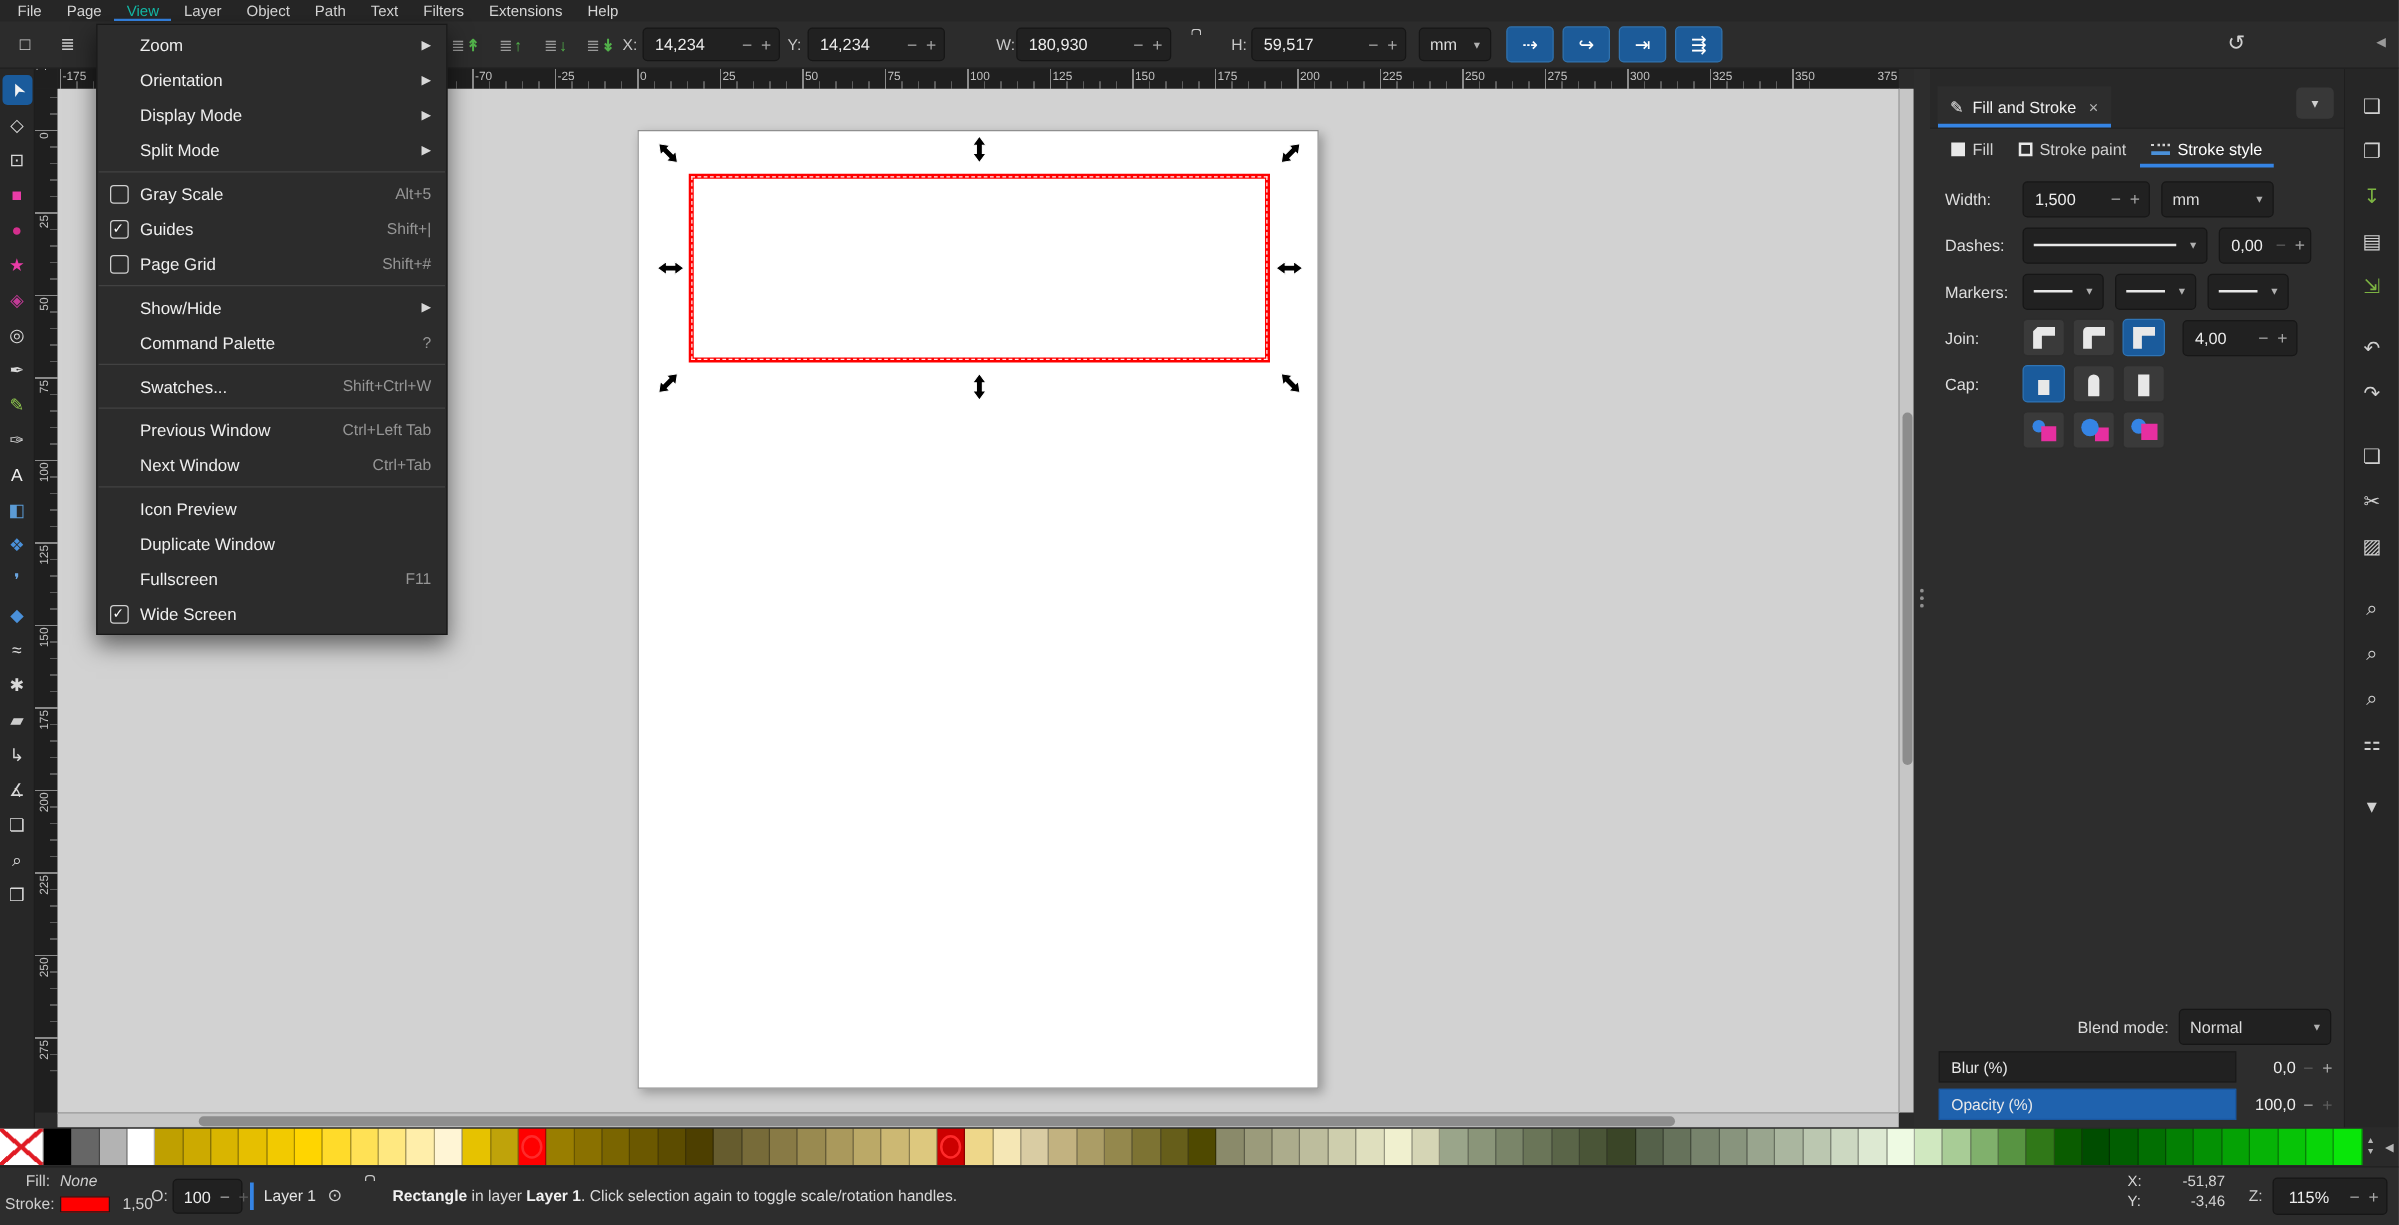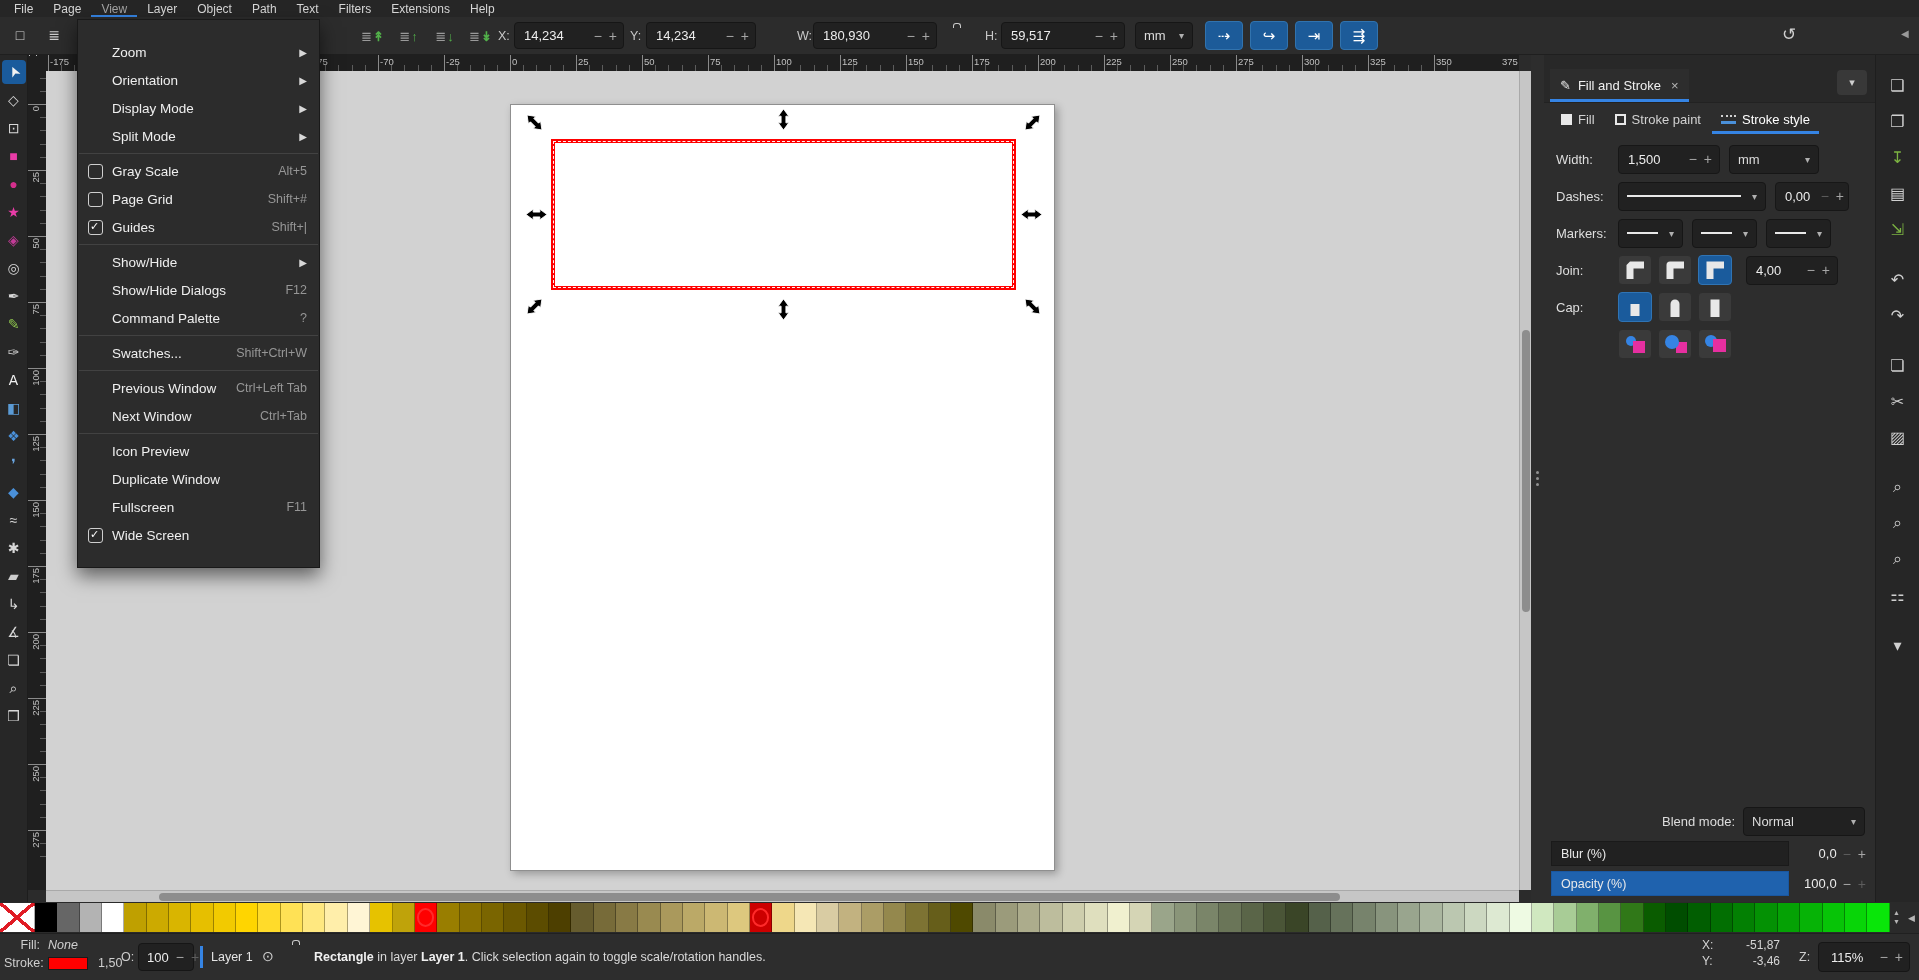--- a/index.html
+++ b/index.html
@@ -3,21 +3,21 @@
 <meta charset="utf-8">
 <style>
   *{margin:0;padding:0;box-sizing:border-box}
   html,body{width:1919px;height:980px;overflow:hidden}
   body{position:relative;background:#2b2b2b;font-family:"Liberation Sans",sans-serif;color:#ddd;
        --accent:#3584e4;--pink:#e62fa0;--stroke_red:#ff0000;--canvas_bg:#d2d2d2}
 
   
   #menubar{position:absolute;left:0;top:0;right:0;height:17px;background:#262626;display:flex;padding-left:4px;z-index:30}
   .mb-item{padding:0 10px;font-size:12px;color:#d6d6d6;display:flex;align-items:center;cursor:default}
-  .mb-item.active{color:#a3a3a3;box-shadow:inset 0 -2px 0 var(--accent)}
+  .mb-item.active{color:#14b8a6;box-shadow:inset 0 -2px 0 var(--accent)}
 
   
   #toolbar{position:absolute;top:17px;left:0;right:0;height:38px;background:#2c2c2c;border-bottom:1px solid #1f1f1f;z-index:10}
   #tb-left{position:absolute;left:8px;top:6px;display:flex;gap:10px}
   #tb-left .tb-ic{width:24px;height:24px;display:flex;align-items:center;justify-content:center;color:#cfcfcf;font-size:14px;border-radius:4px}
   #zorder-group{position:absolute;left:356px;top:5px;display:flex;gap:3px}
   .zbtn{width:33px;height:28px;display:flex;align-items:center;justify-content:center;border-radius:4px}
   .zbtn::before{content:"≣";color:#9a9a9a;font-size:13px;margin-right:1px}
   .zbtn .g{font-size:13px;font-weight:bold}
   .fld-label{position:absolute;top:12px;font-size:12.5px;color:#c8c8c8}
@@ -165,22 +165,22 @@
   #sb-lock{position:absolute;left:291px;top:10px}
   #sb-msg{position:absolute;left:314px;top:16px;color:#d9d9d9;white-space:nowrap}
   #sb-msg b{color:#f0f0f0}
   #sb-xy{position:absolute;left:1702px;top:4px;display:grid;grid-template-columns:18px 60px;grid-row-gap:2px;font-size:12px;color:#d5d5d5}
   #sb-xy .v{text-align:right}
   #sb-z-label{position:absolute;left:1799px;top:16px;color:#cfcfcf}
   #sb-z-field{position:absolute;left:1818px;top:8px;width:92px;height:30px;background:#212121;border:1px solid #161616;border-radius:4px;
       display:flex;align-items:center;padding:0 6px 0 12px;color:#ececec;font-size:13px}
 
   
-  #view-menu{position:absolute;left:77px;top:19px;width:243px;background:#2c2c2c;border:1px solid #191919;
-      box-shadow:0 8px 18px rgba(0,0,0,.55);z-index:40;padding:18px 0}
+  #view-menu{position:absolute;left:77px;top:19px;width:281px;background:#2c2c2c;border:1px solid #191919;
+      box-shadow:0 8px 18px rgba(0,0,0,.55);z-index:40;padding:2px 0}
   .menu-item{display:flex;align-items:center;height:28px;padding:0 12px 0 10px;font-size:13.5px;color:#efefef}
   .mi-check{width:15px;height:15px;margin-right:9px;border-radius:3px;flex:none;position:relative}
   .has-checkbox .mi-check{border:1.5px solid #cfcfcf}
   .checked .mi-check::after{content:"✓";position:absolute;left:1px;top:-1px;font-size:11px;color:#fff}
   .mi-shortcut{margin-left:auto;color:#969696;font-size:12.5px}
   .mi-sub{display:none}
   .has-submenu .mi-sub{display:block;color:#d8d8d8;font-size:10px}
   .menu-item.separator{height:0;border-top:1px solid #424242;margin:3px 1px;padding:0}
 </style>
 </head>
@@ -844,50 +844,44 @@
       
       
       
     </div>
     <div class="menu-item has-checkbox" style="--i: 5;">
       <span class="mi-check"></span>
       <span class="mi-label">Gray Scale</span>
       <span class="mi-shortcut">Alt+5</span>
 
     </div>
+    <div class="menu-item checked has-checkbox" style="--i: 8;">
+      <span class="mi-check"></span>
+      <span class="mi-label">Guides</span>
+      <span class="mi-shortcut">Shift+|</span>
+
+    </div>
     <div class="menu-item has-checkbox" style="--i: 7;">
       <span class="mi-check"></span>
       <span class="mi-label">Page Grid</span>
       <span class="mi-shortcut">Shift+#</span>
-
-    </div>
-    <div class="menu-item checked has-checkbox" style="--i: 8;">
-      <span class="mi-check"></span>
-      <span class="mi-label">Guides</span>
-      <span class="mi-shortcut">Shift+|</span>
 
     </div>
     <div class="menu-item separator" style="--i: 9;">
       
       
       
       
     </div>
     <div class="menu-item has-submenu" style="--i: 10;">
       <span class="mi-check"></span>
       <span class="mi-label">Show/Hide</span>
       <span class="mi-shortcut"></span>
       <span class="mi-sub">▶</span>
     </div>
-    <div class="menu-item" style="--i: 11;">
-      <span class="mi-check"></span>
-      <span class="mi-label">Show/Hide Dialogs</span>
-      <span class="mi-shortcut">F12</span>
-
-    </div>
     <div class="menu-item" style="--i: 12;">
       <span class="mi-check"></span>
       <span class="mi-label">Command Palette</span>
       <span class="mi-shortcut">?</span>
 
     </div>
     <div class="menu-item separator" style="--i: 13;">
       
       
       

